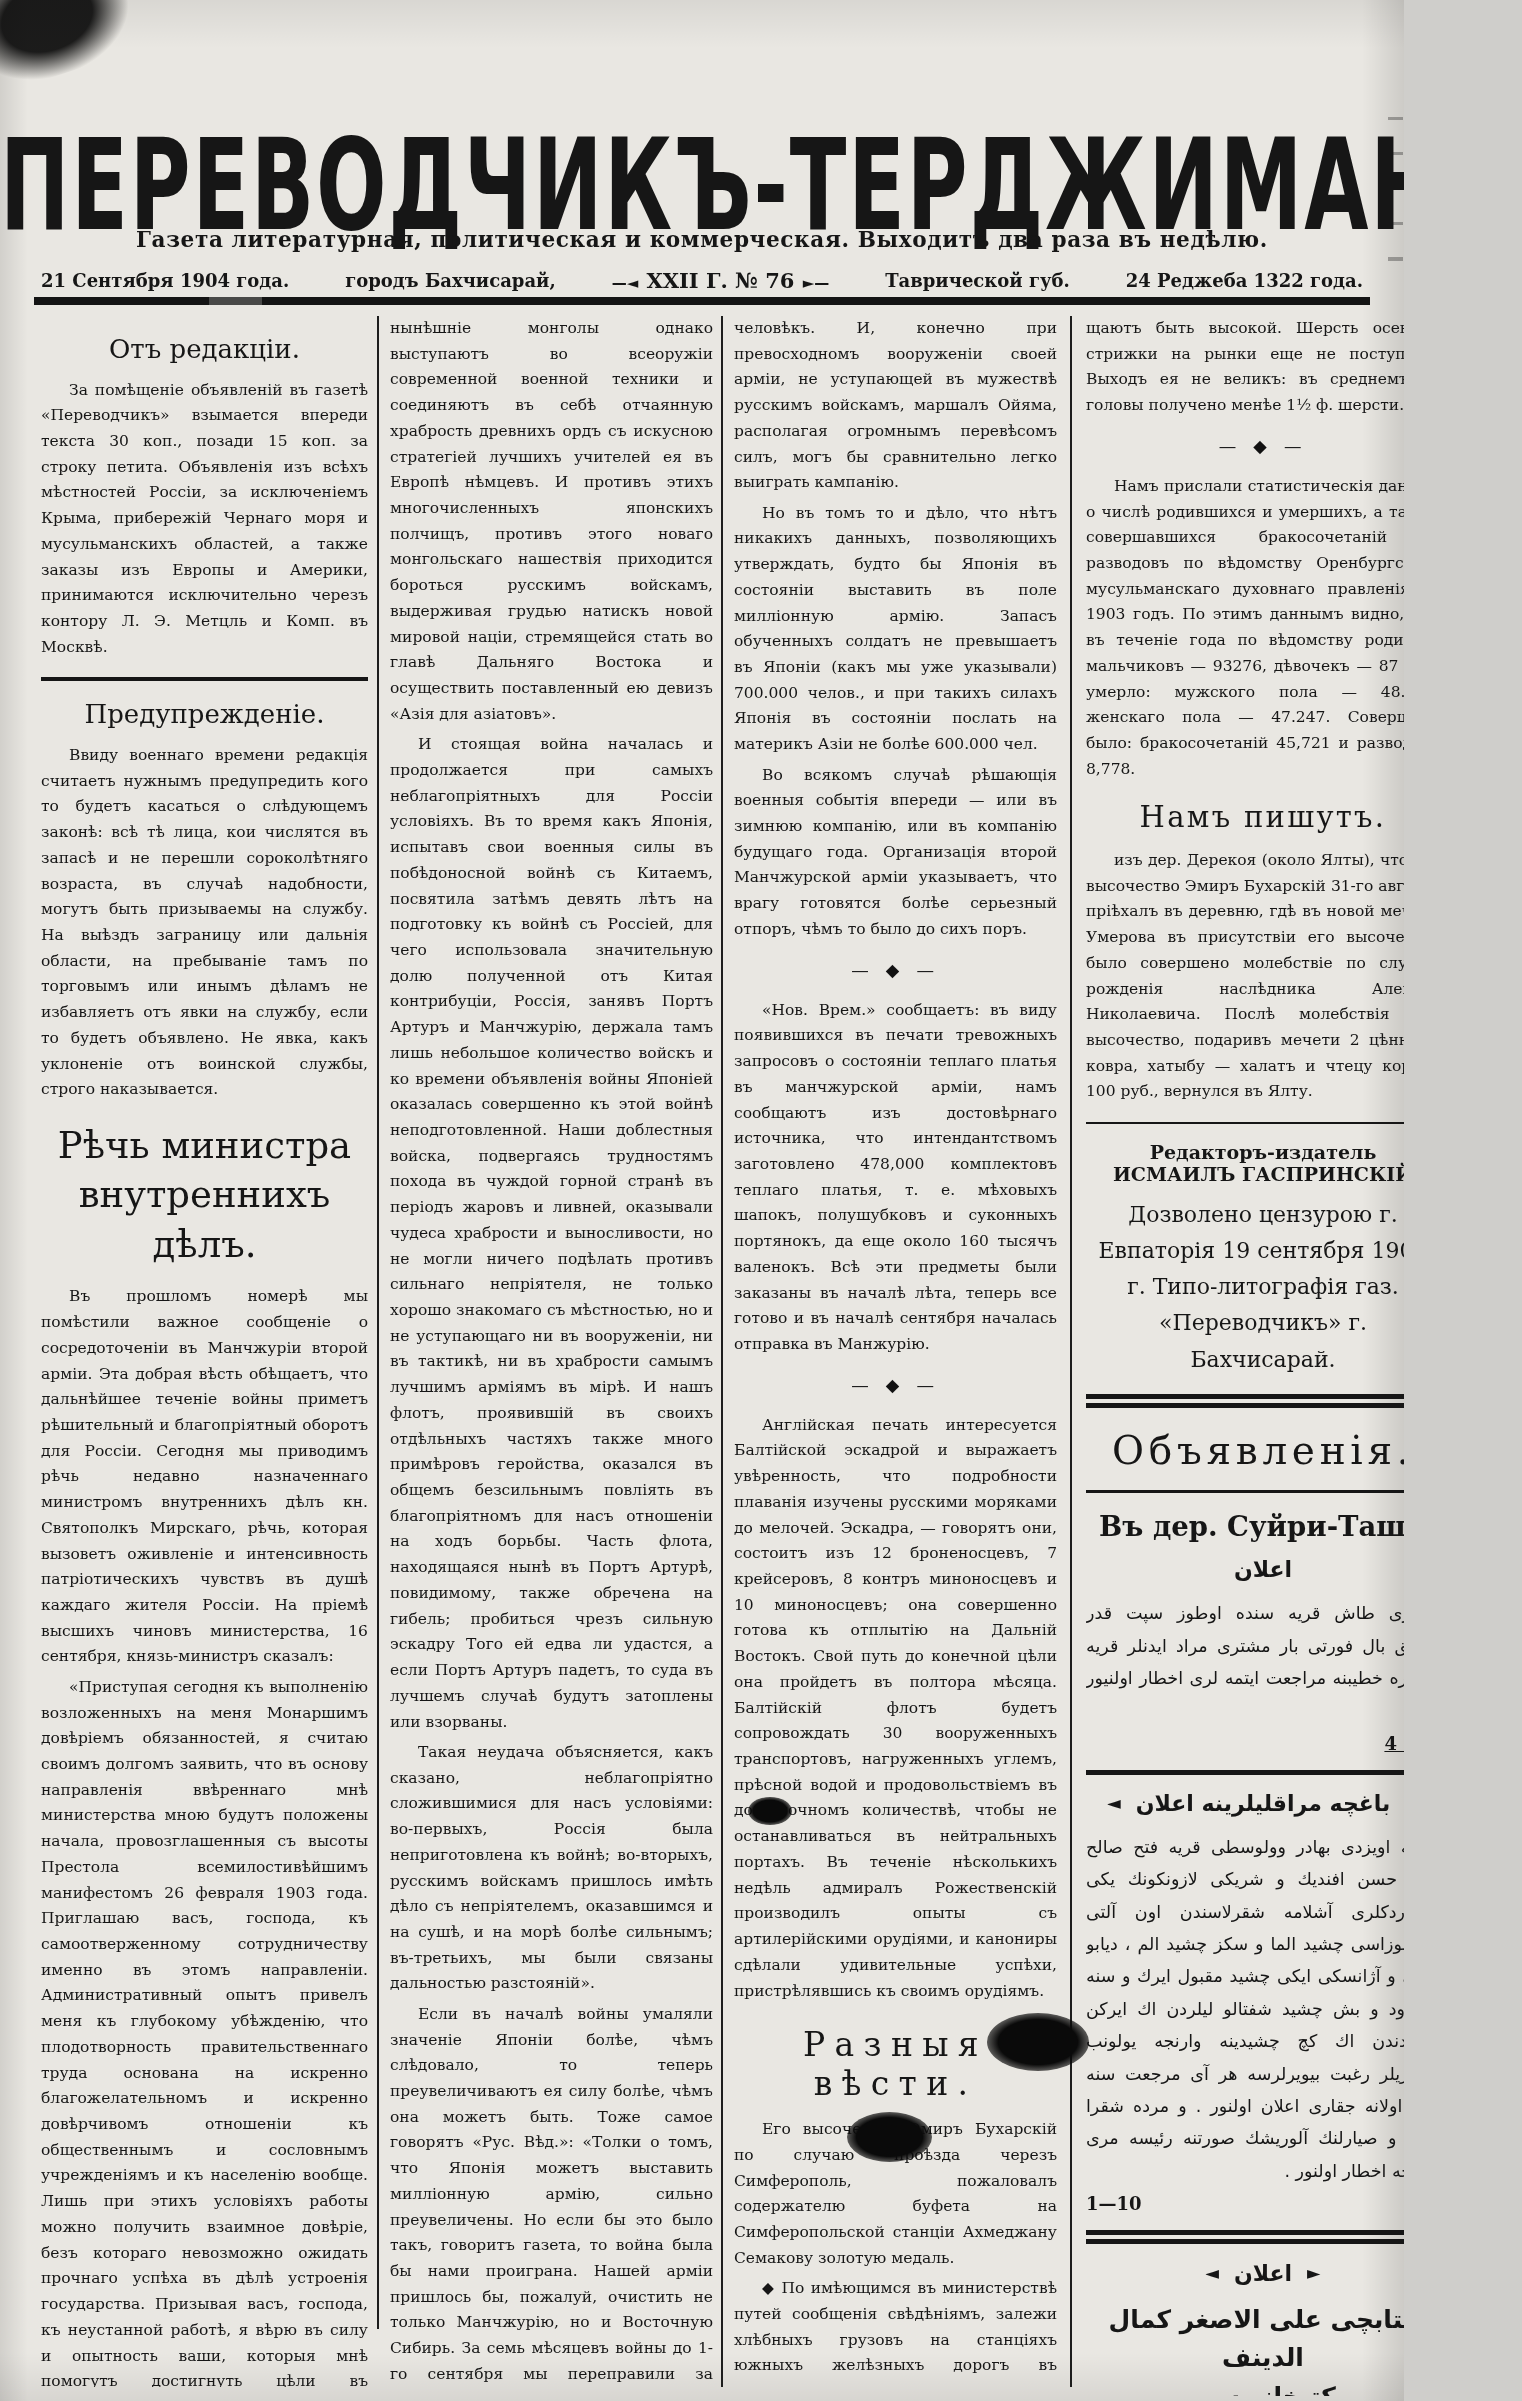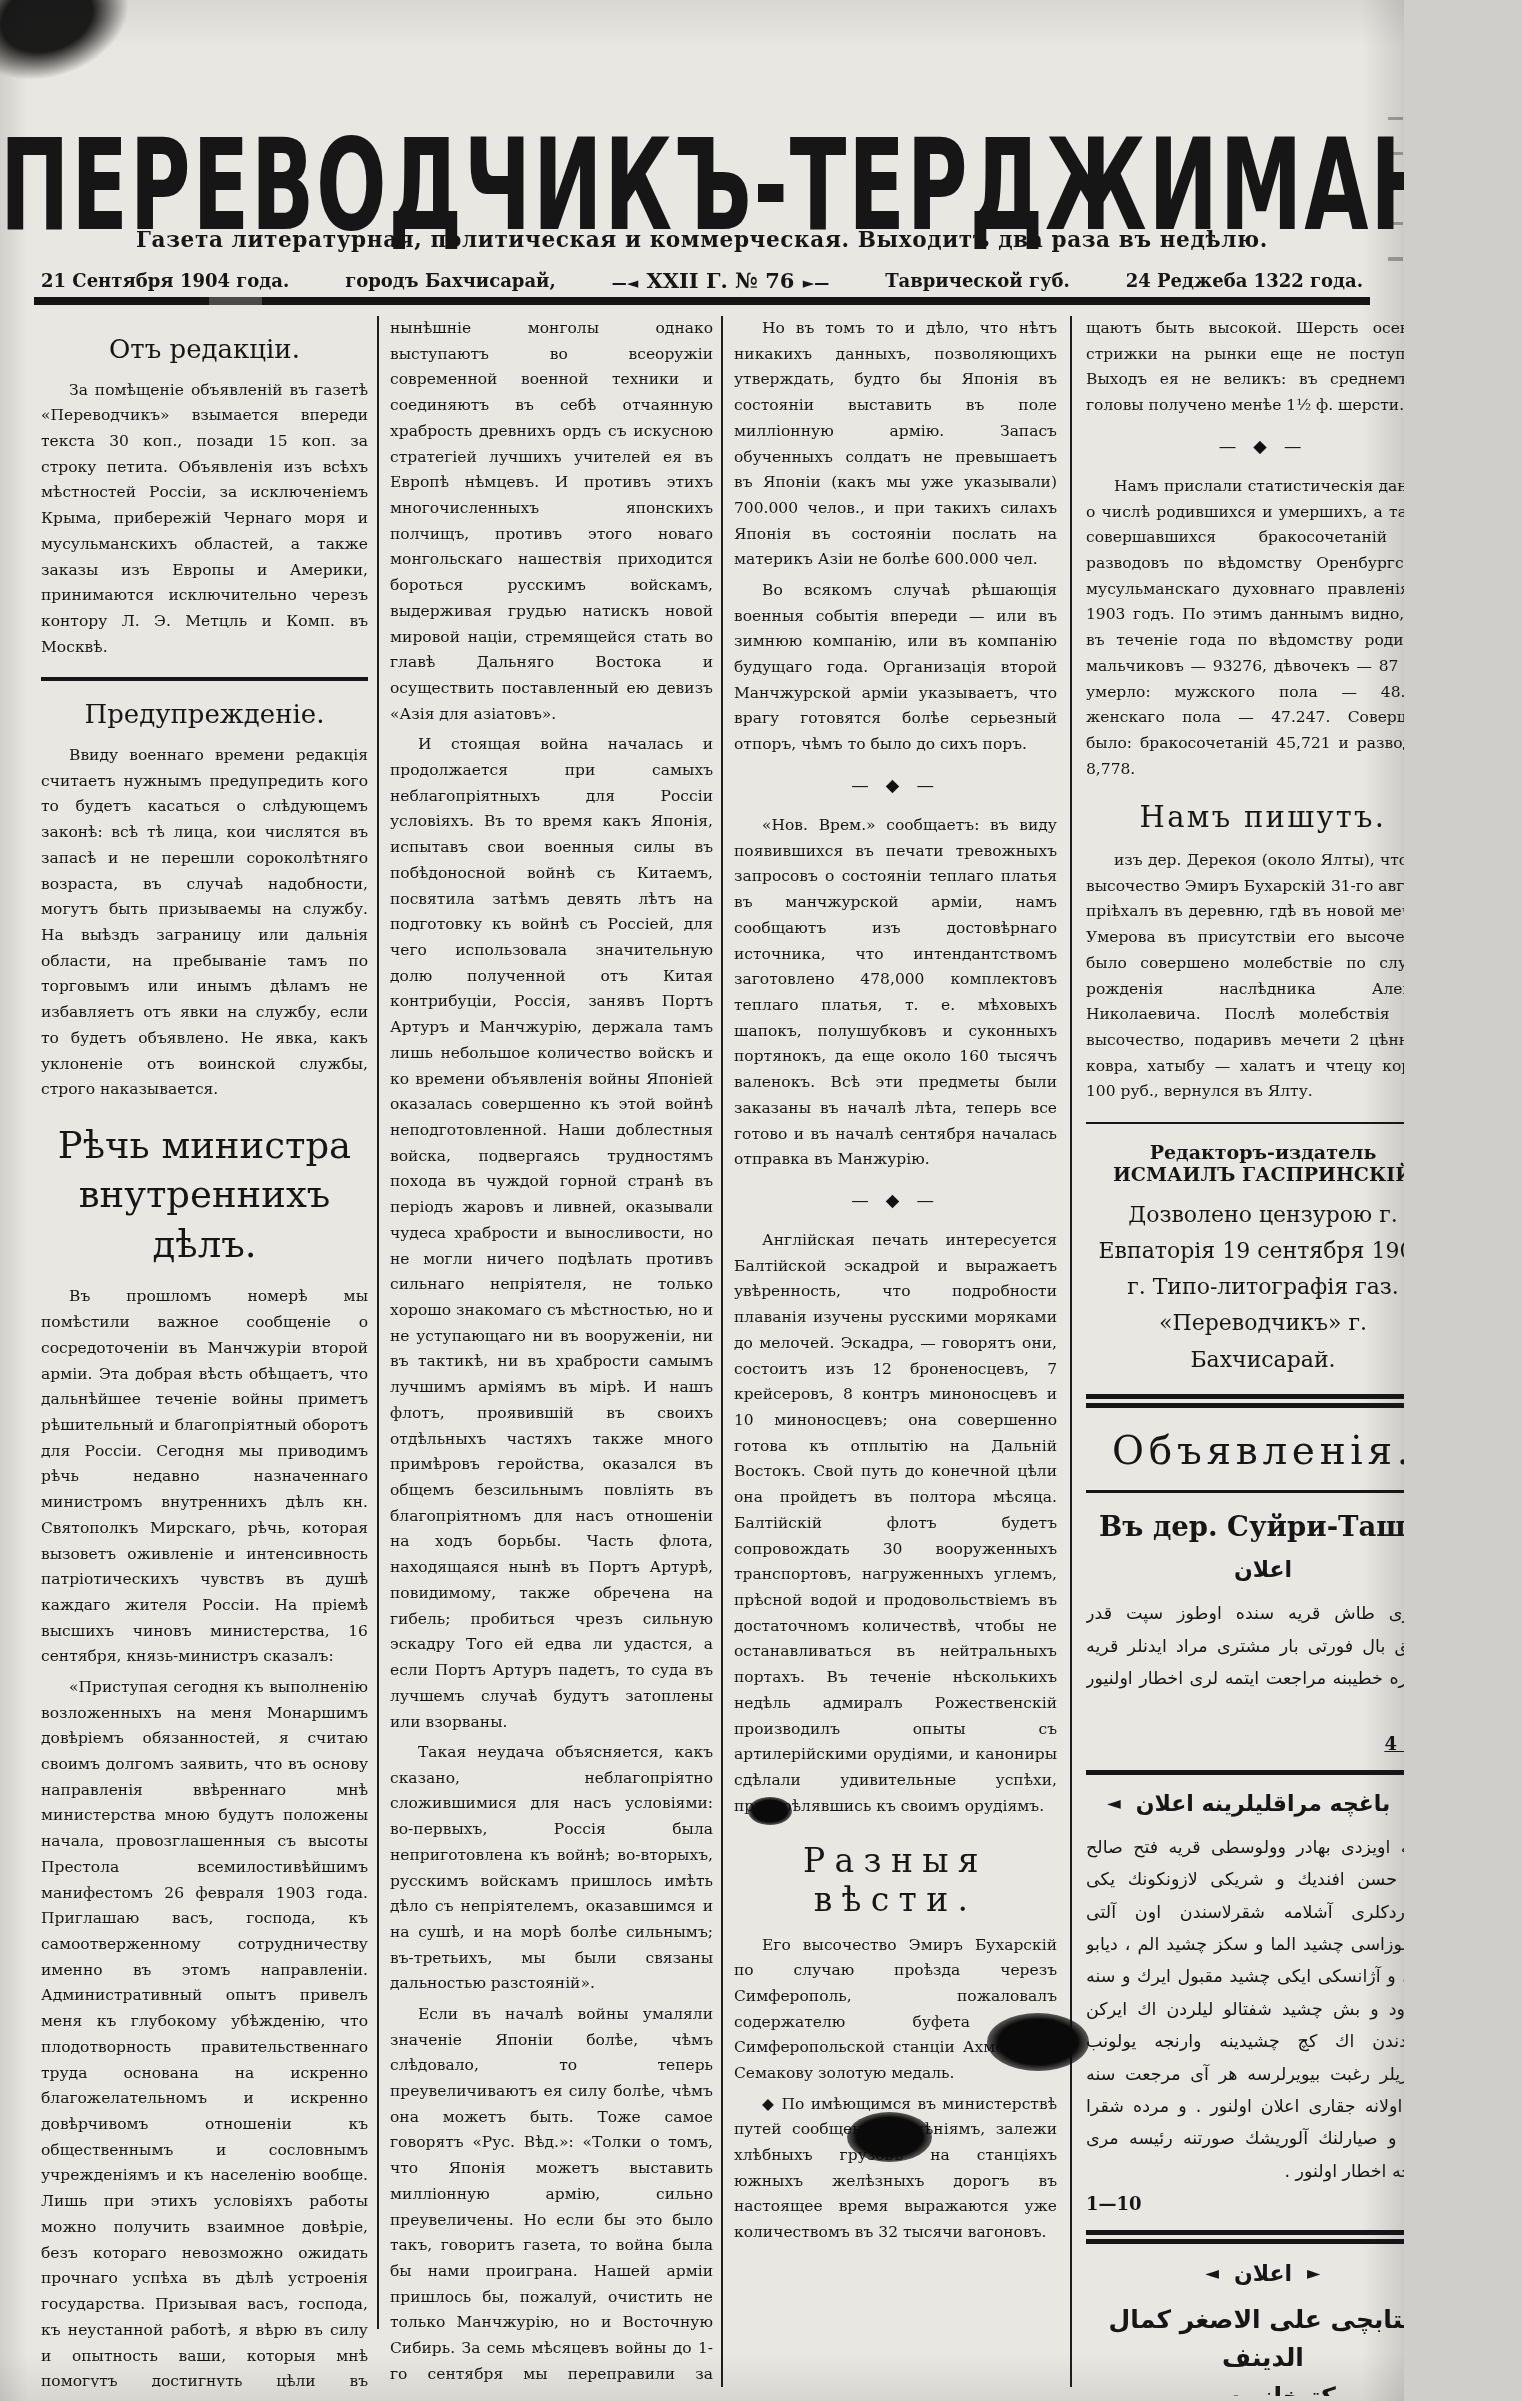--- a/index.html
+++ b/index.html
@@ -110,20 +110,21 @@
         <p class="p">«Приступая сегодня къ выполненію возложенныхъ на меня Монаршимъ довѣріемъ обязанностей, я считаю своимъ долгомъ заявить, что въ основу направленія ввѣреннаго мнѣ министерства мною будутъ положены начала, провозглашенныя съ высоты Престола всемилостивѣйшимъ манифестомъ 26 февраля 1903 года. Приглашаю васъ, господа, къ самоотверженному сотрудничеству именно въ этомъ направленіи. Административный опытъ привелъ меня къ глубокому убѣжденію, что плодотворность правительственнаго труда основана на искренно благожелательномъ и искренно довѣрчивомъ отношеніи къ общественнымъ и сословнымъ учрежденіямъ и къ населенію вообще. Лишь при этихъ условіяхъ работы можно получить взаимное довѣріе, безъ котораго невозможно ожидать прочнаго успѣха въ дѣлѣ устроенія государства. Призывая васъ, господа, къ неустанной работѣ, я вѣрю въ силу и опытность ваши, которыя мнѣ помогутъ достигнуть цѣли въ предстоящемъ трудѣ.»</p>
         <div class="hx war">Семь мѣсяцевъ войны.</div>
       </section>
     <section class="col" style="left:390px;width:323px;height:2071px;">
         <p class="p noind">нынѣшніе монголы однако выступаютъ во всеоружіи современной военной техники и соединяютъ въ себѣ отчаянную храбрость древнихъ ордъ съ искусною стратегіей лучшихъ учителей ея въ Европѣ нѣмцевъ. И противъ этихъ многочисленныхъ японскихъ полчищъ, противъ этого новаго монгольскаго нашествія приходится бороться русскимъ войскамъ, выдерживая грудью натискъ новой мировой націи, стремящейся стать во главѣ Дальняго Востока и осуществить поставленный ею девизъ «Азія для азіатовъ».</p>
         <p class="p">И стоящая война началась и продолжается при самыхъ неблагопріятныхъ для Россіи условіяхъ. Въ то время какъ Японія, испытавъ свои военныя силы въ побѣдоносной войнѣ съ Китаемъ, посвятила затѣмъ девять лѣтъ на подготовку къ войнѣ съ Россіей, для чего использовала значительную долю полученной отъ Китая контрибуціи, Россія, занявъ Портъ Артуръ и Манчжурію, держала тамъ лишь небольшое количество войскъ и ко времени объявленія войны Японіей оказалась совершенно къ этой войнѣ неподготовленной. Наши доблестныя войска, подвергаясь трудностямъ похода въ чуждой горной странѣ въ періодъ жаровъ и ливней, оказывали чудеса храбрости и выносливости, но не могли ничего подѣлать противъ сильнаго непріятеля, не только хорошо знакомаго съ мѣстностью, но и не уступающаго ни въ вооруженіи, ни въ тактикѣ, ни въ храбрости самымъ лучшимъ арміямъ въ мірѣ. И нашъ флотъ, проявившій въ своихъ отдѣльныхъ частяхъ также много примѣровъ геройства, оказался въ общемъ безсильнымъ повліять въ благопріятномъ для насъ отношеніи на ходъ борьбы. Часть флота, находящаяся нынѣ въ Портъ Артурѣ, повидимому, также обречена на гибель; пробиться чрезъ сильную эскадру Того ей едва ли удастся, а если Портъ Артуръ падетъ, то суда въ лучшемъ случаѣ будутъ затоплены или взорваны.</p>
         <p class="p">Такая неудача объясняется, какъ сказано, неблагопріятно сложившимися для насъ условіями: во-первыхъ, Россія была неприготовлена къ войнѣ; во-вторыхъ, русскимъ войскамъ пришлось имѣть дѣло съ непріятелемъ, оказавшимся и на сушѣ, и на морѣ болѣе сильнымъ; въ-третьихъ, мы были связаны дальностью разстояній».</p>
         <p class="p">Если въ началѣ войны умаляли значеніе Японіи болѣе, чѣмъ слѣдовало, то теперь преувеличиваютъ ея силу болѣе, чѣмъ она можетъ быть. Тоже самое говорятъ «Рус. Вѣд.»: «Толки о томъ, что Японія можетъ выставить милліонную армію, сильно преувеличены. Но если бы это было такъ, говоритъ газета, то война была бы нами проиграна. Нашей арміи пришлось бы, пожалуй, очистить не только Манчжурію, но и Восточную Сибирь. За семь мѣсяцевъ войны до 1-го сентября мы переправили за Байкалъ не болѣе пяти армейскихъ корпусовъ и нѣкоторыхъ отдѣльныхъ частей спеціальныхъ родовъ оружія, всего круглымъ числомъ до 240 тыс. чел., т. е. въ среднемъ до 35 ты. человѣкъ въ мѣсяцъ. Если зачисленіе кампаніи мы пропустимъ бы съ весны 1905 году, то за годъ мы могли бы довести на Дальній Востокъ не болѣе 420.000 человѣкъ (12 по 35.000), такъ что численность нашей арміи за Байкаломъ достигала бы самое большее 750—800 тыс. человѣкъ. Между тѣмъ перевозочныя средства Японіи, владѣющей моремъ, не сравненно болѣе совершенны, чѣмъ наши, что и доказалъ опытъ: за тѣ же семь мѣсяцевъ войны Японія перебросила на материкъ армію въ 460.000 человѣкъ, т. е. почти вдвое болѣе чѣмъ Россія двинула за Байкалъ. Поэтому чрезъ восемь мѣсяцевъ, т. е. къ 1-му мая, Японія могла бы довести численность своей арміи до милліона солдатъ, въ то время какъ къ этому сроку мы едва ли можемъ сосредоточить за Байкаломъ свыше 600—650,000</p>
       </section>
     <section class="col" style="left:734px;width:323px;height:2071px;">
+        <p class="p noind">человѣкъ. И, конечно при превосходномъ вооруженіи своей арміи, не уступающей въ мужествѣ русскимъ войскамъ, маршалъ Ойяма, располагая огромнымъ перевѣсомъ силъ, могъ бы сравнительно легко выиграть кампанію.</p>
         <p class="p">Но въ томъ то и дѣло, что нѣтъ никакихъ данныхъ, позволяющихъ утверждать, будто бы Японія въ состояніи выставить въ поле милліонную армію. Запасъ обученныхъ солдатъ не превышаетъ въ Японіи (какъ мы уже указывали) 700.000 челов., и при такихъ силахъ Японія въ состояніи послать на материкъ Азіи не болѣе 600.000 чел.</p>
         <p class="p">Во всякомъ случаѣ рѣшающія военныя событія впереди — или въ зимнюю компанію, или въ компанію будущаго года. Организація второй Манчжурской арміи указываетъ, что врагу готовятся болѣе серьезный отпоръ, чѣмъ то было до сихъ поръ.</p>
         <div class="divider">
           <span>— ◆ —</span>
         </div>
         <p class="p">«Нов. Врем.» сообщаетъ: въ виду появившихся въ печати тревожныхъ запросовъ о состояніи теплаго платья въ манчжурской арміи, намъ сообщаютъ изъ достовѣрнаго источника, что интендантствомъ заготовлено 478,000 комплектовъ теплаго платья, т. е. мѣховыхъ шапокъ, полушубковъ и суконныхъ портянокъ, да еще около 160 тысячъ валенокъ. Всѣ эти предметы были заказаны въ началѣ лѣта, теперь все готово и въ началѣ сентября началась отправка въ Манжурію.</p>
         <div class="divider">
           <span>— ◆ —</span>
         </div>
         <p class="p">Англійская печать интересуется Балтійской эскадрой и выражаетъ увѣренность, что подробности плаванія изучены русскими моряками до мелочей. Эскадра, — говорятъ они, состоитъ изъ 12 броненосцевъ, 7 крейсеровъ, 8 контръ миноносцевъ и 10 миноносцевъ; она совершенно готова къ отплытію на Дальній Востокъ. Свой путь до конечной цѣли она пройдетъ въ полтора мѣсяца. Балтійскій флотъ будетъ сопровождать 30 вооруженныхъ транспортовъ, нагруженныхъ углемъ, прѣсной водой и продовольствіемъ въ достаточномъ количествѣ, чтобы не останавливаться въ нейтральныхъ портахъ. Въ теченіе нѣсколькихъ недѣль адмиралъ Рожественскій производилъ опыты съ артилерійскими орудіями, и канониры сдѣлали удивительные успѣхи, пристрѣлявшись къ своимъ орудіямъ.</p>

